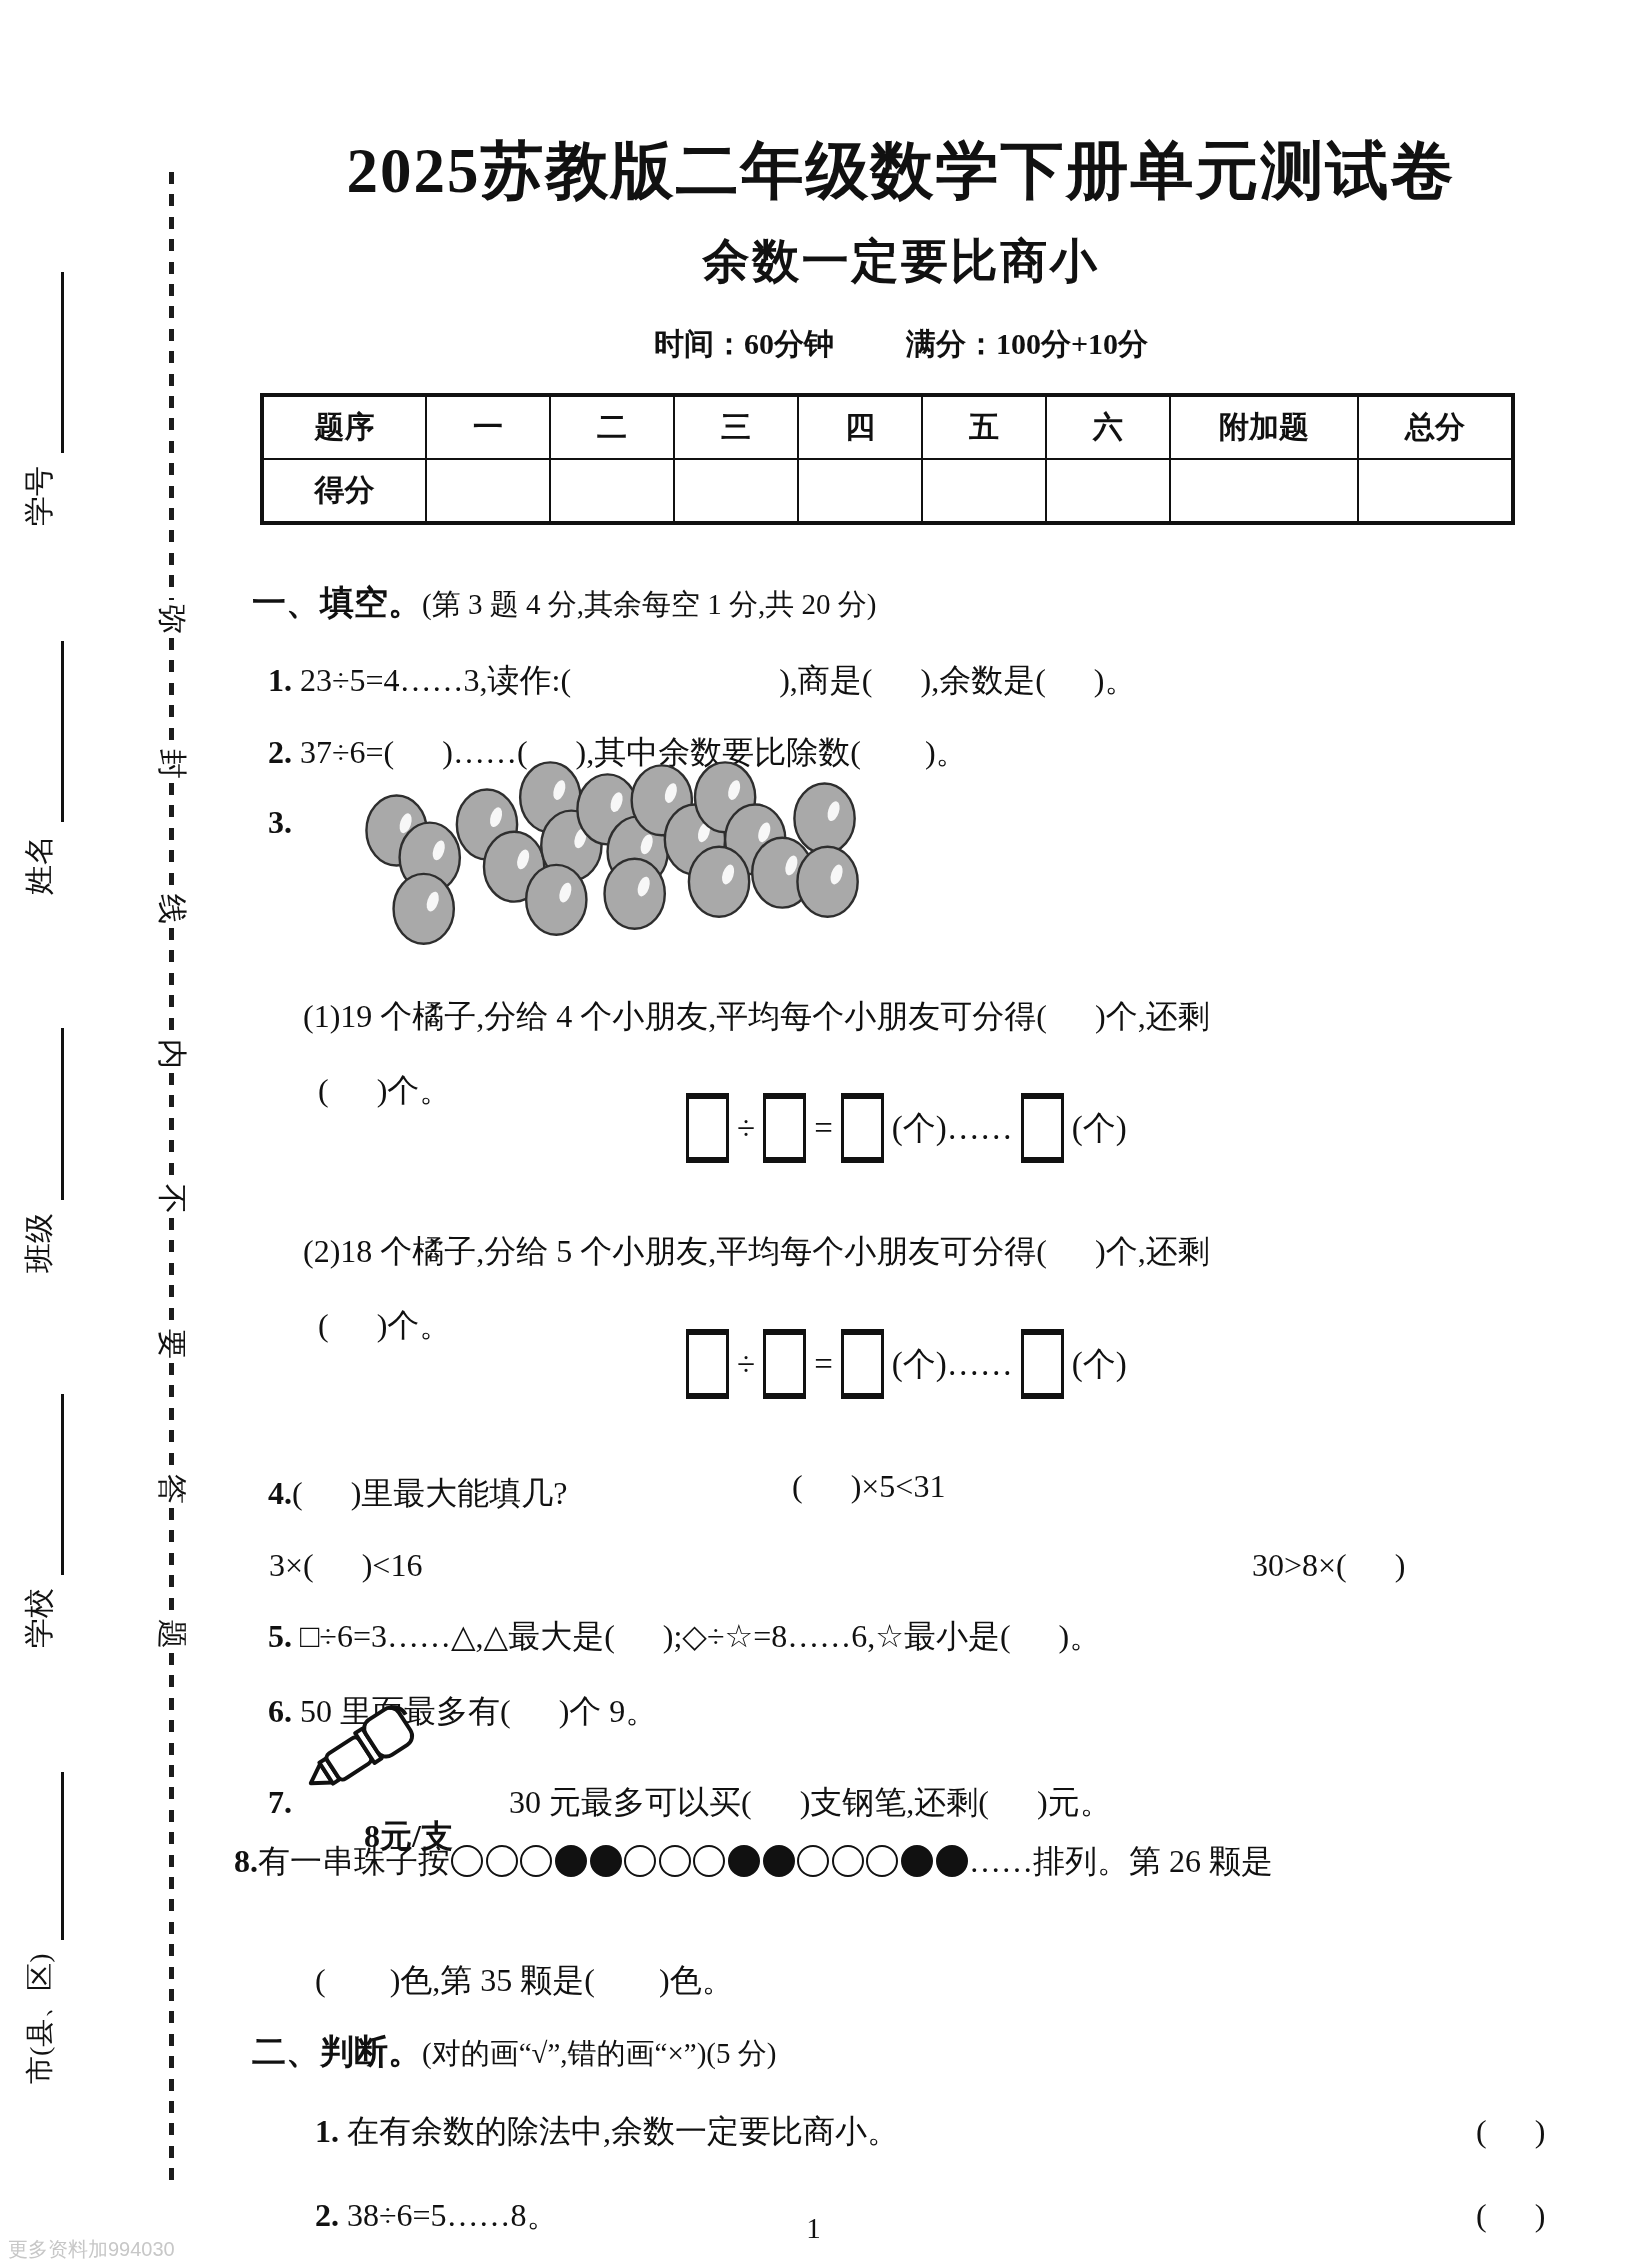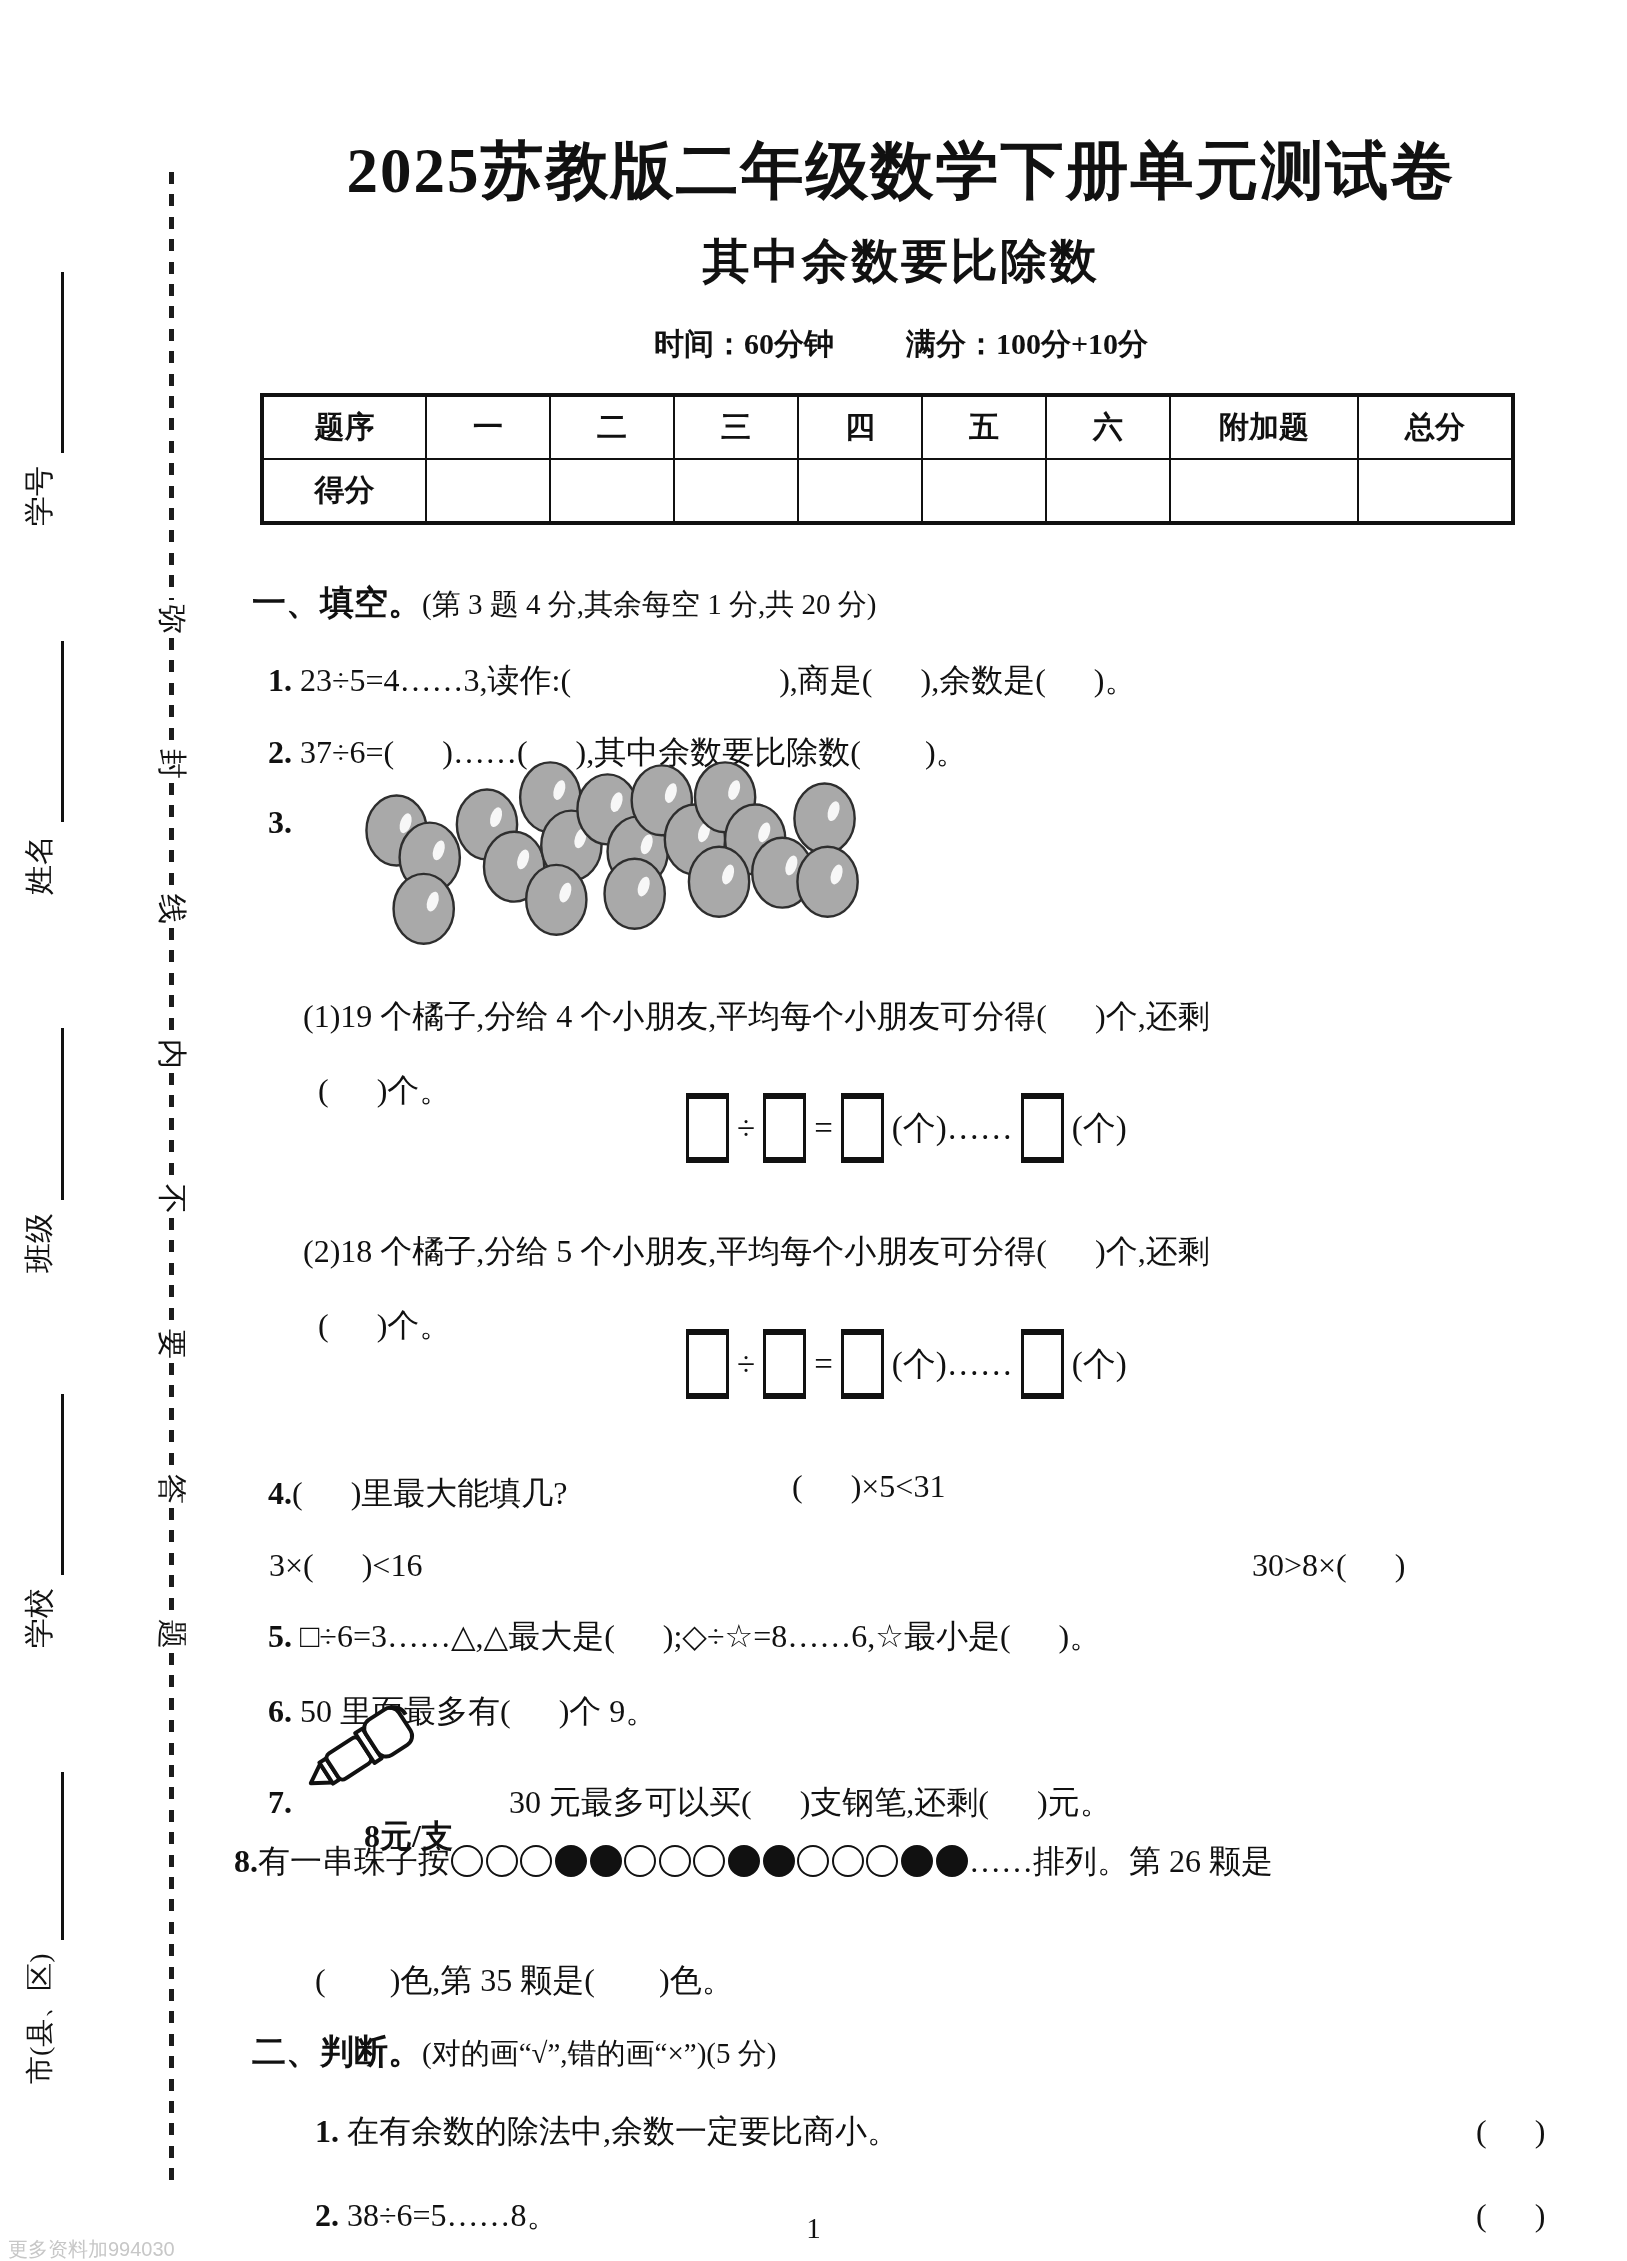--- a/index.html
+++ b/index.html
@@ -83,21 +83,21 @@
     <span class="ilabel">班级</span><span class="iline"></span>
   </div>
   <div class="infoitem" style="top:1648px;width:258px;">
     <span class="ilabel">学校</span><span class="iline"></span>
   </div>
   <div class="infoitem" style="top:2084px;width:316px;font-size:28px;">
     <span class="ilabel">市(县、区)</span><span class="iline"></span>
   </div>
 
   <div class="abs title">2025苏教版二年级数学下册单元测试卷</div>
-  <div class="abs subtitle">其中余数要比除数</div>
+  <div class="abs subtitle">余数一定要比商小</div>
   <div class="abs infoline">
     <span>时间：60分钟</span>
     <span>满分：100分+10分</span>
   </div>
 
   <div class="abs" style="left:262px;top:395px;">
     <table class="score">
       <colgroup>
         <col style="width:163px">
           <col style="width:124px">

